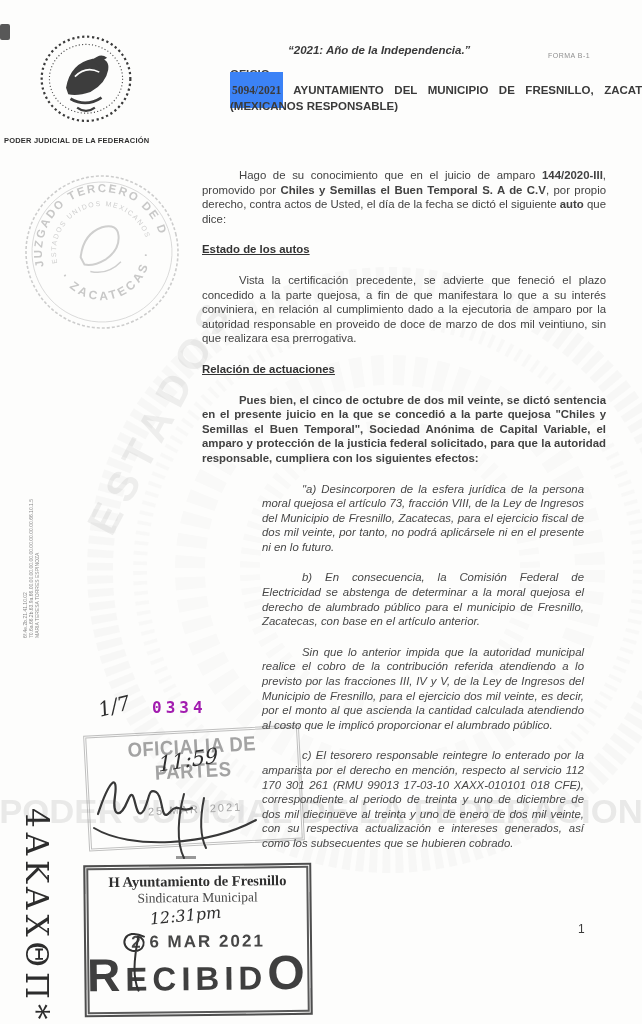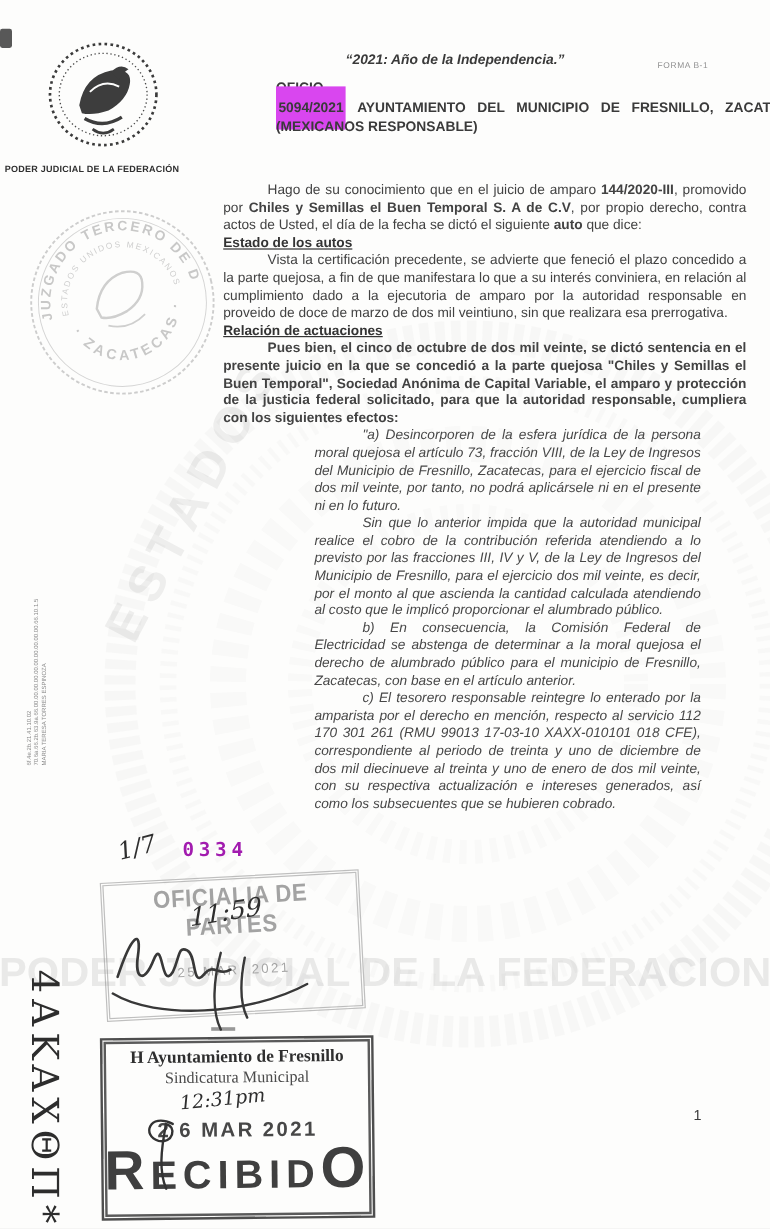--- a/index.html
+++ b/index.html
@@ -12,36 +12,36 @@
   .eagle-logo{position:absolute;left:30px;top:30px;width:112px;height:102px;}
   .pjf-caption{position:absolute;left:4px;top:136px;width:150px;
     font-size:7.5px;font-weight:bold;color:#2f2f2f;letter-spacing:.2px;}
   .year-quote{position:absolute;left:288px;top:44px;width:230px;
     font-size:11.5px;font-weight:bold;font-style:italic;color:#3a3a3a;}
   .forma{position:absolute;left:548px;top:52px;font-size:7px;color:#8f8f8f;letter-spacing:.5px;}
   .oficio-block{position:absolute;left:186px;top:66px;width:436px;
     font-size:11.5px;font-weight:bold;color:#3a3a3a;line-height:16px;margin-left:44px;}
   .oficio-label{font-weight:bold;}
   .addr{ text-align:justify; }
-  .hl{background:#d946ef;padding:12px 2px;}
+  .hl{background:#3b82f6;padding:12px 2px;font-family:Liberation Serif, serif;}
   
   .court-seal{position:absolute;left:20px;top:170px;width:164px;height:164px;
     transform:rotate(-14deg);opacity:.62;}
   
   .big-seal-wm{position:absolute;left:70px;top:250px;width:640px;height:640px;opacity:.55;}
   .diag-wm{position:absolute;left:78px;top:520px;font-size:42px;letter-spacing:9px;
     font-weight:bold;color:rgba(70,70,70,0.08);transform:rotate(-62deg);
     transform-origin:left top;white-space:nowrap;}
   .pjf-wm{position:absolute;left:0;top:792px;width:642px;text-align:center;
     font-size:34px;font-weight:bold;color:rgba(70,70,70,0.11);
     letter-spacing:0;white-space:nowrap;transform:scaleX(1.02);z-index:1;}
   
   .body-col{position:absolute;left:186px;top:152px;width:436px;z-index:2;
     font-size:11.4px;line-height:14.6px;text-align:justify;color:#424242;}
-  .body-col p{margin:0;}
+  .body-col p{margin:16px;}
   .ind{text-indent:37px;}
   .p1{margin-bottom:28px;}
   .date-line{font-weight:bold;margin-bottom:19px;color:#333;}
   .hdg{font-weight:bold;text-decoration:underline;margin-left:37px;color:#333;}
   .hdg1{margin-bottom:13px;}
   .p2{margin-bottom:8px;}
   .p3{margin-bottom:11px;}
   .hdg2{margin-bottom:13px;}
   .p4{margin-bottom:9px;font-weight:bold;}
   .bq{margin-left:76px !important;width:322px;font-style:italic;
@@ -154,22 +154,22 @@
     <p class="hdg hdg1">Estado de los autos</p>
 
     <p class="ind p2">Vista la certificación precedente, se advierte que feneció el plazo concedido a la parte quejosa, a fin de que manifestara lo que a su interés conviniera, en relación al cumplimiento dado a la ejecutoria de amparo por la autoridad responsable en proveido de doce de marzo de dos mil veintiuno, sin que realizara esa prerrogativa.</p>
 
 
     <p class="hdg hdg2">Relación de actuaciones</p>
 
     <p class="ind p4"><span>Pues bien, el cinco de octubre de dos mil veinte, se dictó sentencia en el presente juicio en la que se concedió a la parte quejosa </span><b>"Chiles y Semillas el Buen Temporal"</b><span>, Sociedad Anónima de Capital Variable, el amparo y protección de la justicia federal solicitado, para que la autoridad responsable, cumpliera con los siguientes efectos:</span></p>
 
     <p class="bq q1">"a) Desincorporen de la esfera jurídica de la persona moral quejosa el artículo 73, fracción VIII, de la Ley de Ingresos del Municipio de Fresnillo, Zacatecas, para el ejercicio fiscal de dos mil veinte, por tanto, no podrá aplicársele ni en el presente ni en lo futuro.</p>
+    <p class="bq q3">b) En consecuencia, la Comisión Federal de Electricidad se abstenga de determinar a la moral quejosa el derecho de alumbrado público para el municipio de Fresnillo, Zacatecas, con base en el artículo anterior.</p>
     <p class="bq q2">Sin que lo anterior impida que la autoridad municipal realice el cobro de la contribución referida atendiendo a lo previsto por las fracciones III, IV y V, de la Ley de Ingresos del Municipio de Fresnillo, para el ejercicio dos mil veinte, es decir, por el monto al que ascienda la cantidad calculada atendiendo al costo que le implicó proporcionar el alumbrado público.</p>
-    <p class="bq q3">b) En consecuencia, la Comisión Federal de Electricidad se abstenga de determinar a la moral quejosa el derecho de alumbrado público para el municipio de Fresnillo, Zacatecas, con base en el artículo anterior.</p>
     <p class="bq q4">c) El tesorero responsable reintegre lo enterado por la amparista por el derecho en mención, respecto al servicio 112 170 301 261 (RMU 99013 17-03-10 XAXX-010101 018 CFE), correspondiente al periodo de treinta y uno de diciembre de dos mil diecinueve al treinta y uno de enero de dos mil veinte, con su respectiva actualización e intereses generados, así como los subsecuentes que se hubieren cobrado.</p>
   </div>
 
   <div class="page-num">1</div>
 
   <div class="pages-note">1/7</div>
   <div class="folio">0334</div>
 
   <div class="oficialia">
     <div class="oficialia-title">OFICIALIA DE PARTES</div>

